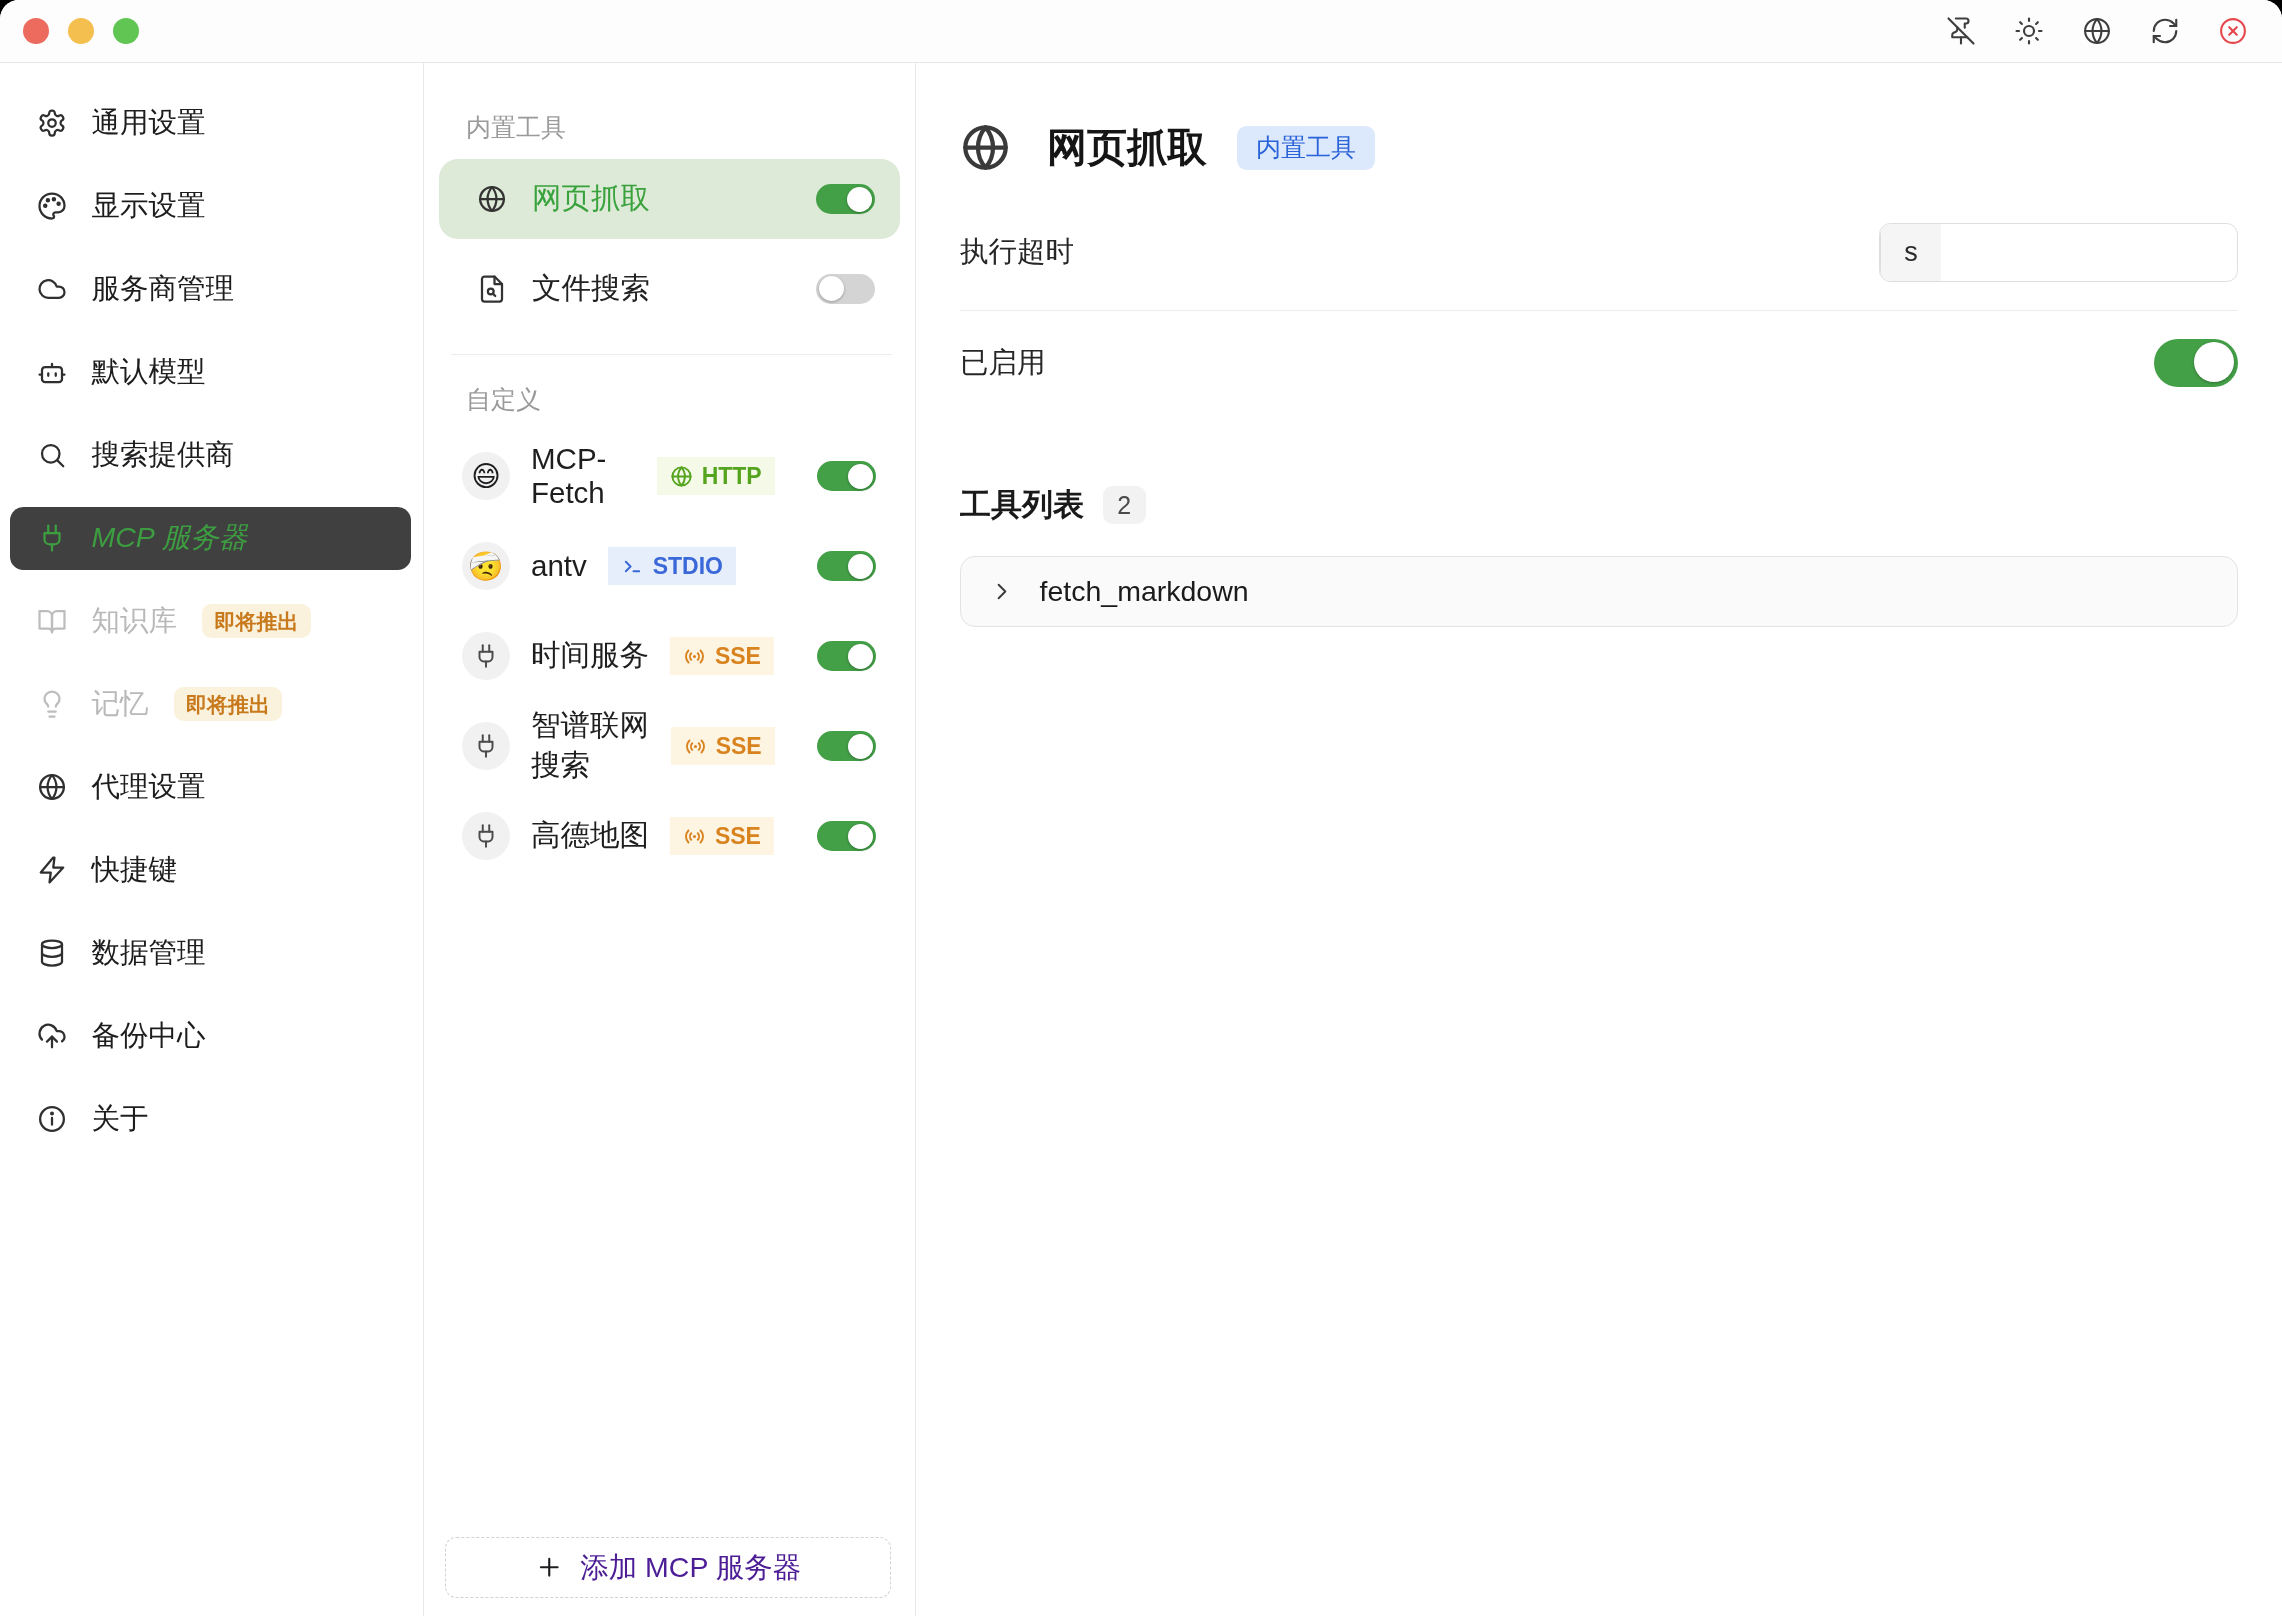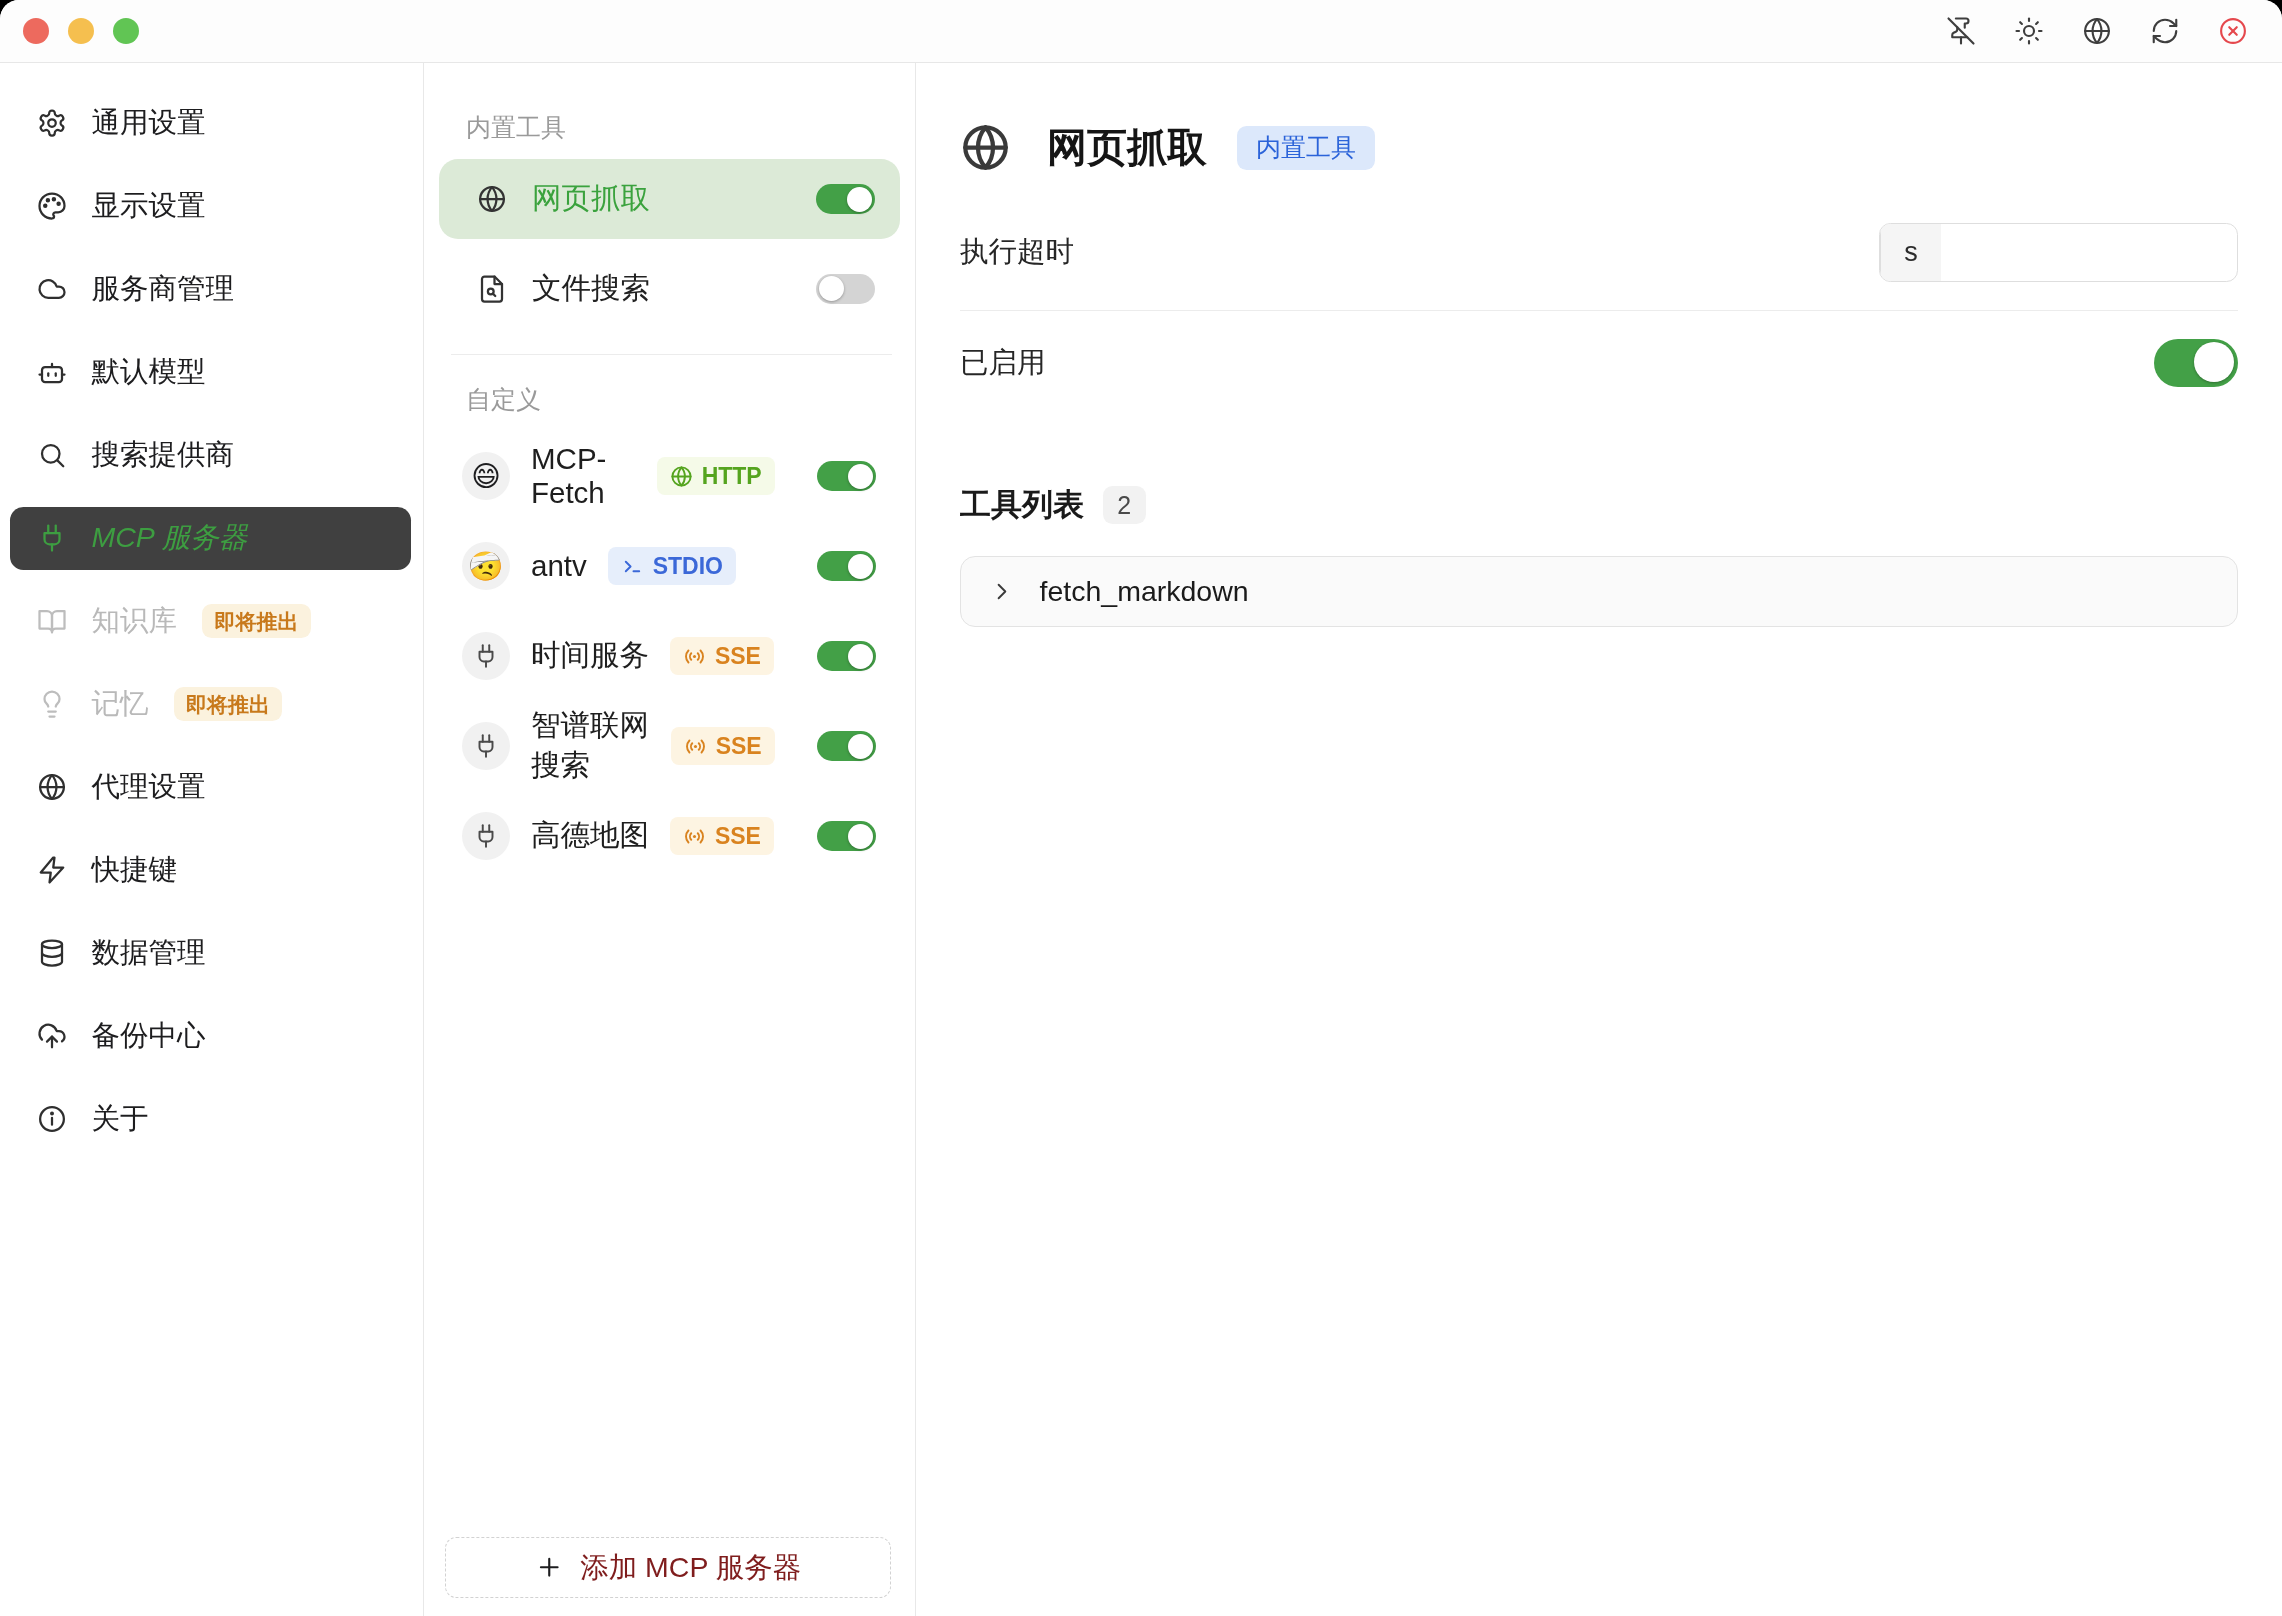--- a/index.html
+++ b/index.html
@@ -90,21 +90,21 @@
     background:#f1f1f1; flex:0 0 48px;
     display:flex; align-items:center; justify-content:center;
     font-size:28.5px; line-height:1;
   }
   .avatar .icon { width:26px; height:26px; display:inline-flex; color:#4a4a4a; }
   .avatar .icon svg { width:100%; height:100%; }
   .custom-item .name { font-size:29.5px; color:#1e1e1e; font-weight:500; }
   .tr-badge {
     display:inline-flex; align-items:center; gap:8.6px;
     font-size:23px; font-weight:700;
-    padding:7.6px 13.3px; border-radius:8px; line-height:1;
+    padding:7.6px 13.3px; border-radius:0; line-height:1;
   }
   .tr-badge .icon { width:23px; height:23px; display:inline-flex; }
   .tr-badge .icon svg { width:100%; height:100%; }
   .spacer { flex:1; }
 
   
   .switch { position:relative; width:59px; height:30px; border-radius:15px; flex:0 0 59px; cursor:pointer; }
   .switch .knob {
     position:absolute; top:2.9px; width:25px; height:25px; border-radius:50%;
     background:#fff; box-shadow:0 1px 2.9px rgba(0,0,0,.3);
@@ -114,21 +114,21 @@
   .switch.off { background:#d4d4d4; }
   .switch.off .knob { left:2.9px; }
   .switch-lg { width:84px; height:48px; border-radius:24px; flex:0 0 84px; }
   .switch-lg .knob { width:40px; height:40px; top:3.8px; }
   .switch-lg.on .knob { right:3.8px; }
 
   .add-btn {
     position:absolute; left:21px; right:24px; bottom:18px;
     height:61px; border:1.9px dashed #d2d2d2; border-radius:11.4px;
     background:#fff; display:flex; align-items:center; justify-content:center;
-    gap:17px; font-size:28.5px; color:#7f1d1d; cursor:pointer;
+    gap:17px; font-size:28.5px; color:#4c1d95; cursor:pointer;
     font-family:inherit;
   }
   .add-btn .icon { width:28.5px; height:28.5px; display:inline-flex; color:#1d1d1f; }
   .add-btn .icon svg { width:100%; height:100%; }
 
   
   .detail { flex:1; padding:0 44px; background:#fff; min-width:0; }
   .detail-header { display:flex; align-items:center; margin-top:57px; }
   .detail-header .hicon { width:51px; height:51px; display:inline-flex; color:#3a3a3a; }
   .detail-header .hicon svg { width:100%; height:100%; }

